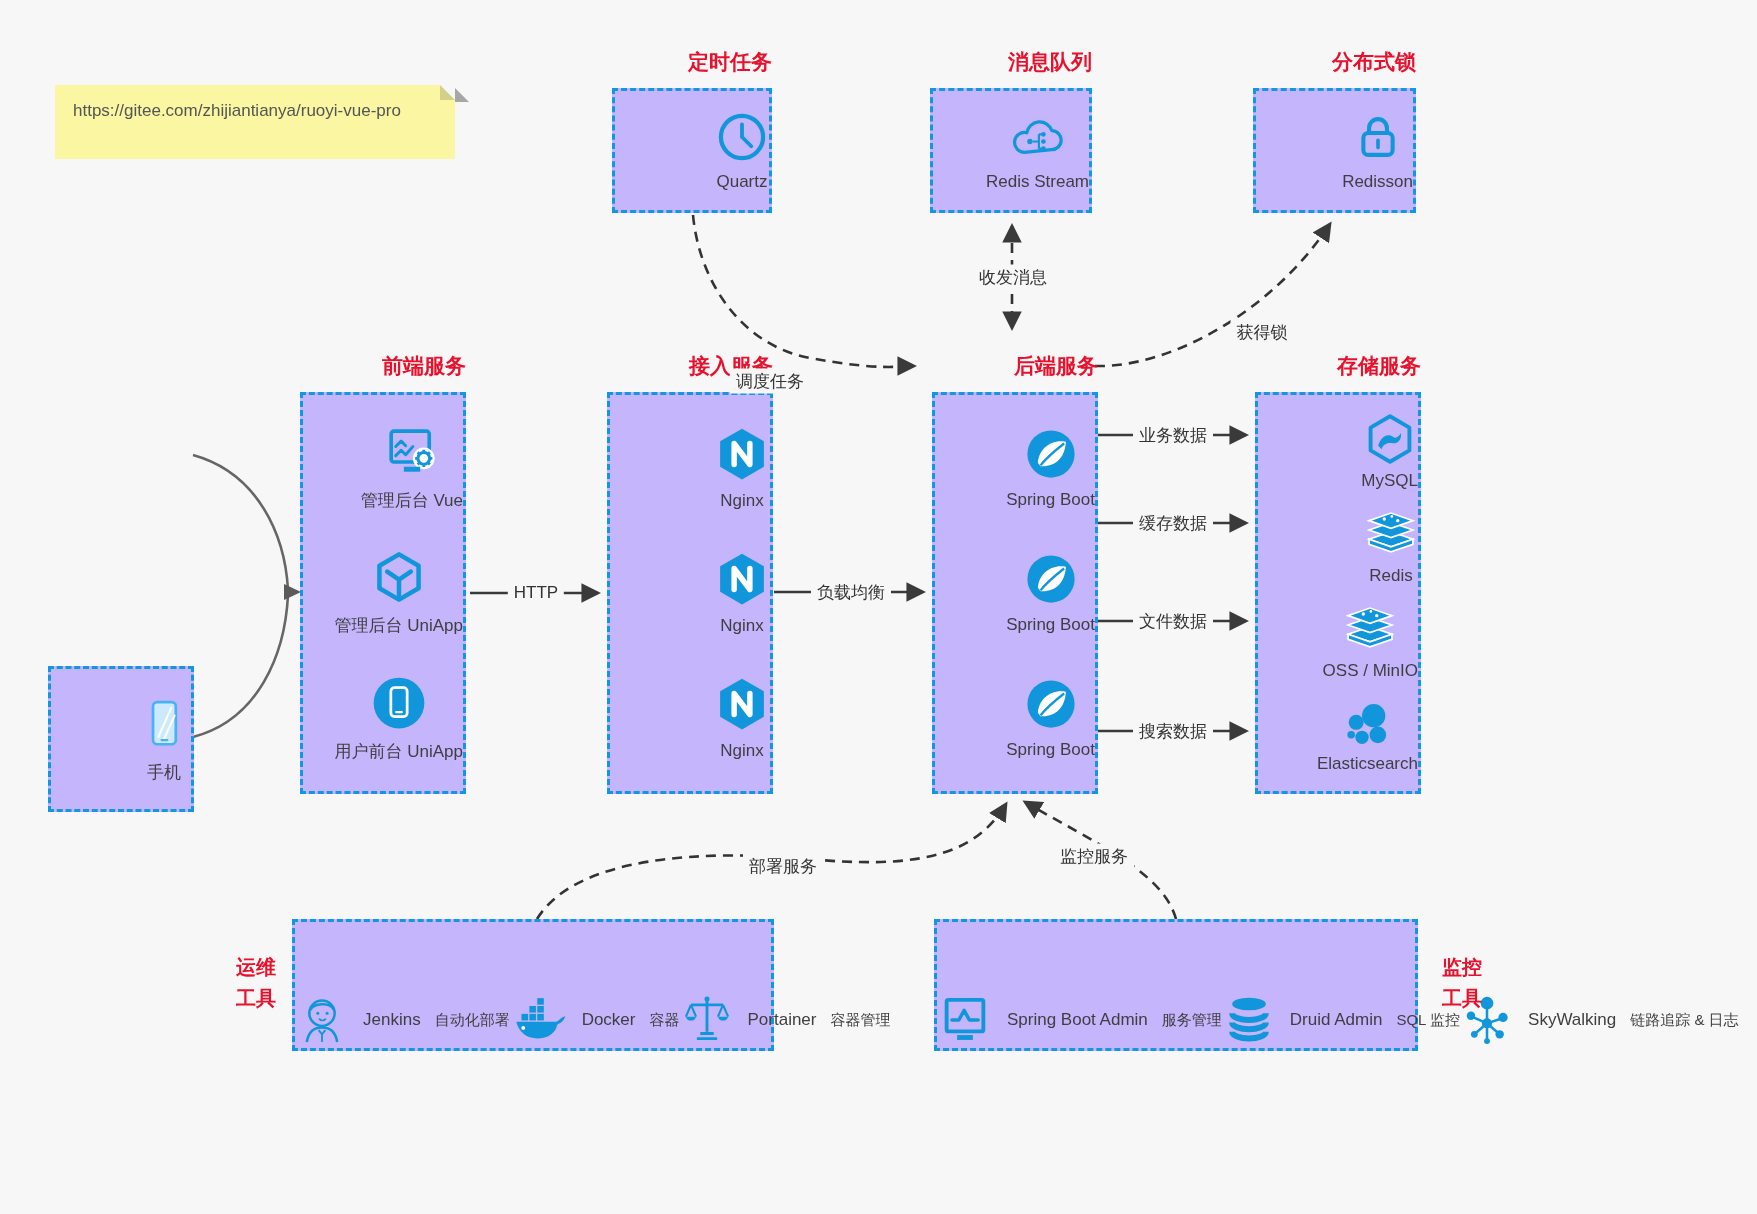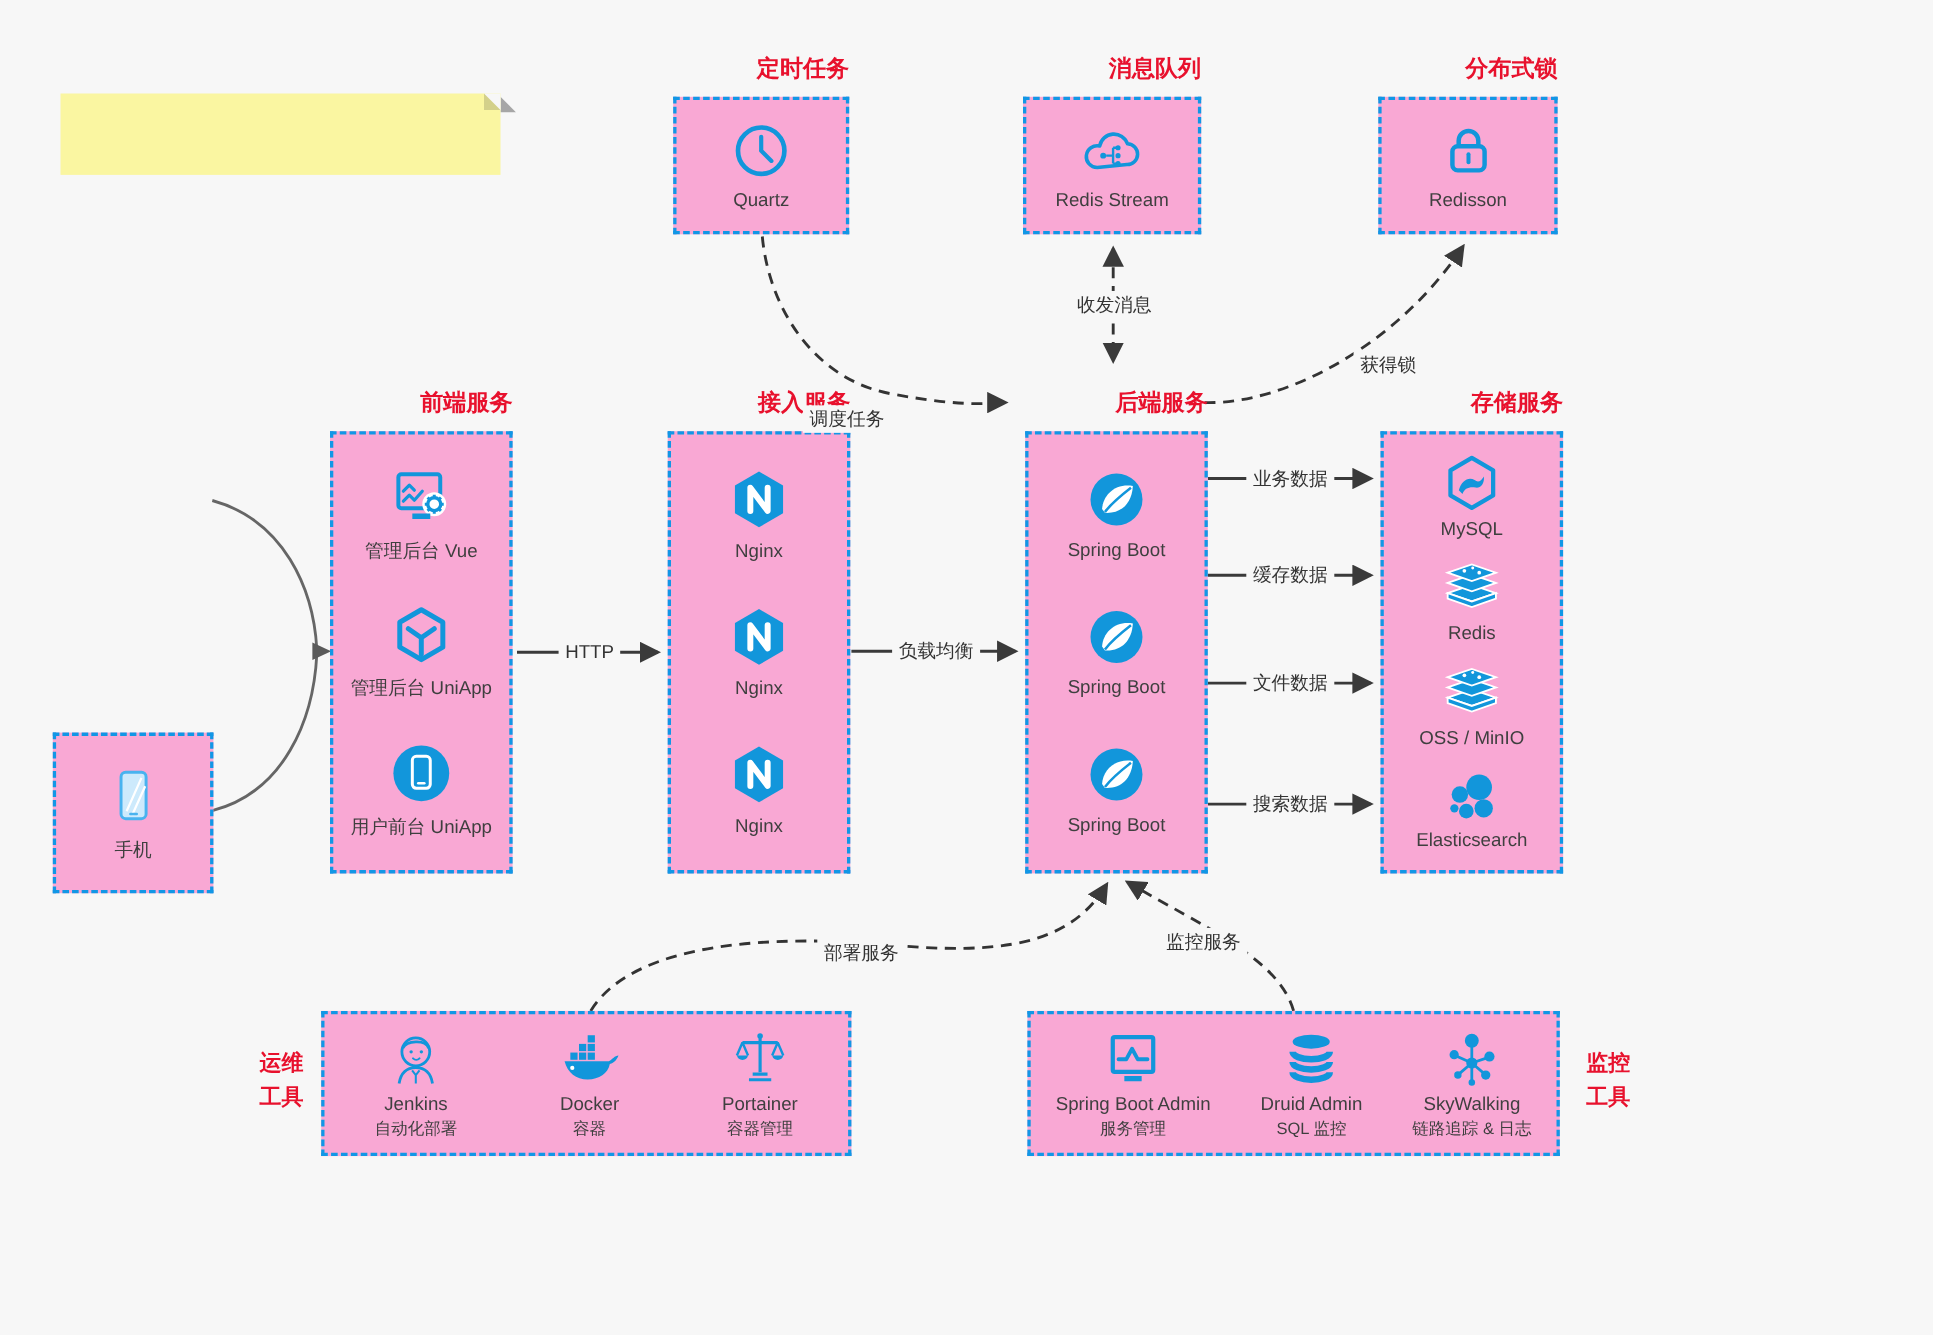--- a/index.html
+++ b/index.html
@@ -1,27 +1,27 @@
 <!DOCTYPE html>
 <html><head>
 <meta charset="utf-8">
 <style>
   html,body{margin:0;padding:0;background:#f7f7f7;font-family:"Liberation Sans","DejaVu Sans",sans-serif;}
   .canvas{position:relative;width:1757px;height:1214px;background:#f7f7f7;overflow:hidden;}
   .lines{position:absolute;left:0;top:0;z-index:1;pointer-events:none;}
-  .dashed-box{position:absolute;background:#f9a8d4;border:3px dashed #1197e6;box-sizing:border-box;
-              display:flex;flex-direction:column;align-items:center;justify-content:space-around;z-index:2;}
+  .dashed-box{position:absolute;background:#c4b5fd;border:3px dashed #1197e6;box-sizing:border-box;
+              display:flex;flex-direction:column;align-items:flex-end;justify-content:space-around;z-index:2;}
   .row-box{flex-direction:row;}
   .group-title{position:absolute;text-align:right;font-size:21px;font-weight:bold;color:#e8112d;z-index:2;white-space:nowrap;}
   .node{display:flex;flex-direction:column;align-items:center;gap:8px;}
   .node-label{font-size:17px;color:#3f3f3f;white-space:nowrap;}
   .chip{position:absolute;transform:translate(-50%,-50%);background:#f7f7f7;padding:1px 6px;
         font-size:17px;color:#333;z-index:3;white-space:nowrap;}
   .side-label{position:absolute;font-size:20px;font-weight:bold;color:#e8112d;text-align:center;line-height:1.55;z-index:2;}
-  .bottom-cell{display:flex;flex-direction:column;align-items:center;gap:3px;}
+  .bottom-cell{display:flex;flex-direction:row;align-items:center;gap:14px;}
   .cell-name{font-size:17px;color:#3f3f3f;white-space:nowrap;}
   .cell-desc{font-size:15px;color:#3f3f3f;white-space:nowrap;}
   .note{position:absolute;left:55px;top:85px;width:400px;height:74px;background:#faf6a1;z-index:2;
         padding:12px 18px;box-sizing:border-box;font-size:17px;color:#555;line-height:1.6;}
   .note-fold{position:absolute;right:0;top:0;width:0;height:0;
              border-top:15px solid #f7f7f7;border-left:15px solid #d3d08a;}
   .note-peel{position:absolute;left:455px;top:88px;width:0;height:0;z-index:1;
              border-bottom:14px solid #a6a6a6;border-right:14px solid transparent;}
   .icon{display:block;}
 </style>
@@ -51,20 +51,21 @@
     <path d="M 693 215 C 699 280 740 345 810 358 S 900 366 914 366" fill="none" stroke="#333" stroke-width="2.6" stroke-dasharray="10 7" marker-end="url(#ah)"></path>
     <line x1="1012" y1="226" x2="1012" y2="328" stroke="#333" stroke-width="2.6" stroke-dasharray="10 7" marker-start="url(#ah)" marker-end="url(#ah)"></line>
     <path d="M 1095 366 C 1170 368 1272 312 1330 224" fill="none" stroke="#333" stroke-width="2.6" stroke-dasharray="10 7" marker-end="url(#ah)"></path>
     <path d="M 537 919 C 575 857 700 848 820 860 C 930 869 978 850 1006 804" fill="none" stroke="#333" stroke-width="2.6" stroke-dasharray="10 7" marker-end="url(#ah)"></path>
     <path d="M 1176 919 C 1163 872 1095 843 1025 802" fill="none" stroke="#333" stroke-width="2.6" stroke-dasharray="10 7" marker-end="url(#ah)"></path>
   </svg>
 
   <div class="note-peel"></div>
   <div class="note">
     <div class="note-fold"></div>
+    <div>https://gitee.com/zhijiantianya/ruoyi-vue-pro</div>
   </div>
 
   <div class="group-title" style="left:612px;top:48px;width:160px;">定时任务</div>
   <div class="group-title" style="left:930px;top:48px;width:162px;">消息队列</div>
   <div class="group-title" style="left:1253px;top:48px;width:163px;">分布式锁</div>
 
   <div class="dashed-box" style="left:612px;top:88px;width:160px;height:125px;">
     <div class="node">
       <svg class="icon" width="54" height="54" viewBox="0 0 64 64">
         <circle cx="32" cy="32" r="25" fill="none" stroke="#1296db" stroke-width="5"></circle>

